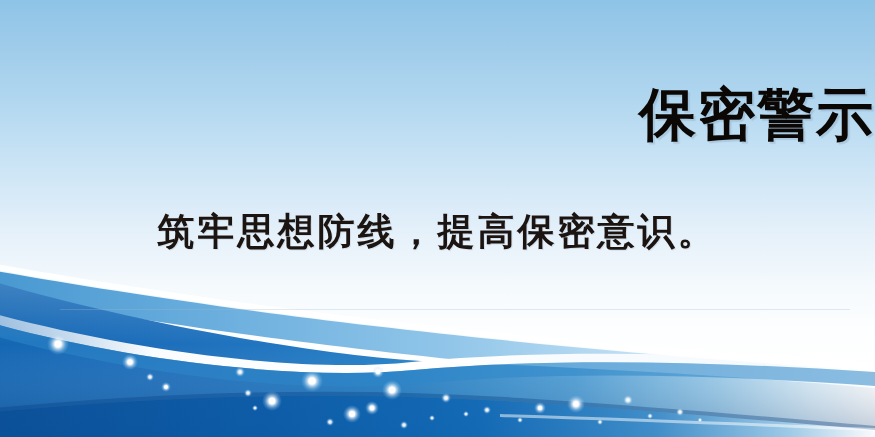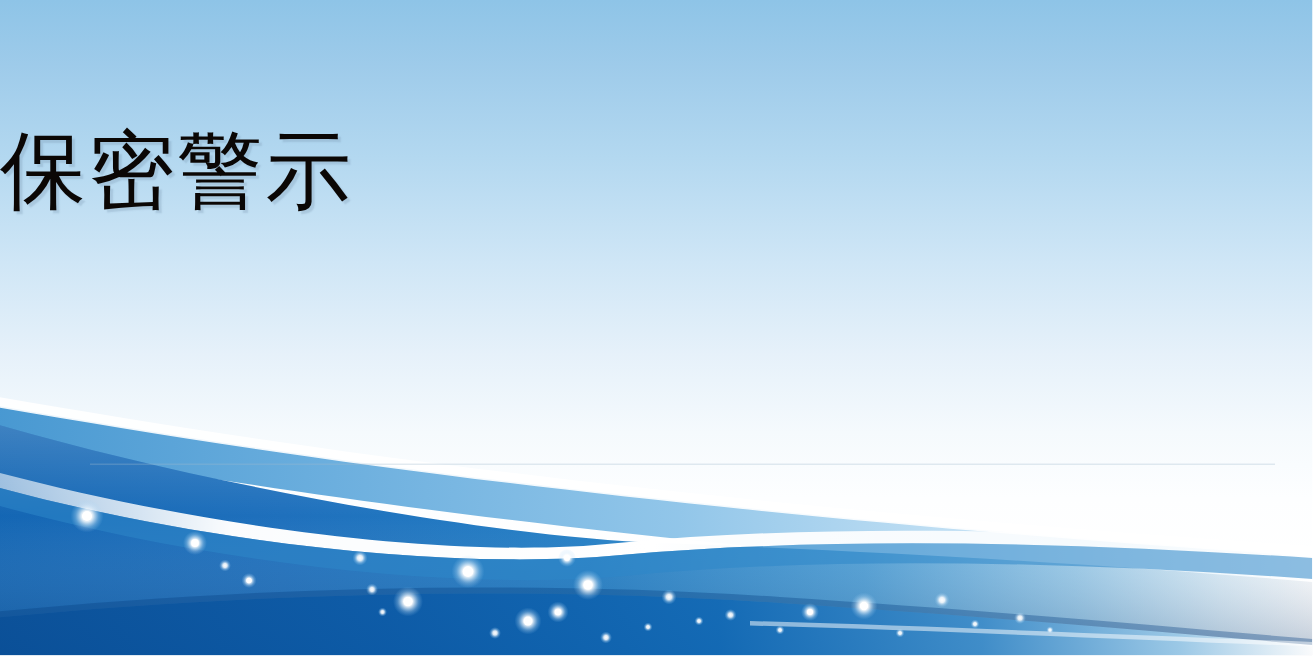--- a/index.html
+++ b/index.html
@@ -30,24 +30,24 @@
     position: absolute;
     inset: 0;
     z-index: 5;
     pointer-events: none;
   }
   .title {
     position: absolute;
     top: 82px;
     left: 0;
     width: 875px;
-    text-align: left;
+    text-align: right;
     font-size: 57px;
     line-height: 64px;
-    font-weight: 400;
+    font-weight: 700;
     color: #0b0705;
     letter-spacing: 2px;
     text-shadow: 2px 2px 1px rgba(120,150,175,0.30);
   }
   .subtitle {
     position: absolute;
     top: 208px;
     left: 0;
     width: 875px;
     text-align: center;
@@ -207,15 +207,16 @@
       <circle cx="600" cy="160" r="3"></circle>
       <circle cx="628" cy="138" r="5"></circle>
       <circle cx="650" cy="154" r="3"></circle>
       <circle cx="680" cy="150" r="4"></circle>
       <circle cx="700" cy="158" r="2.5"></circle>
     </g>
   </svg>
 
   <div class="text-layer">
     <div class="title">保密警示</div>
+    <div class="subtitle">筑牢思想防线，提高保密意识。</div>
   </div>
 
 </div>
 
 </body></html>

